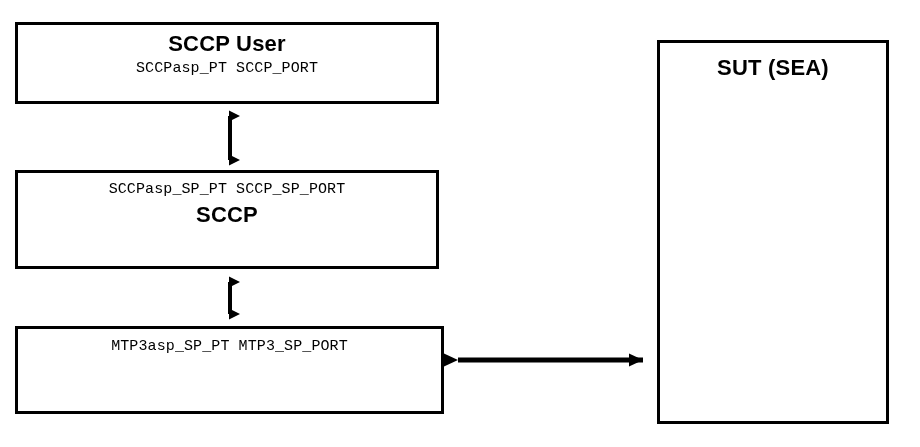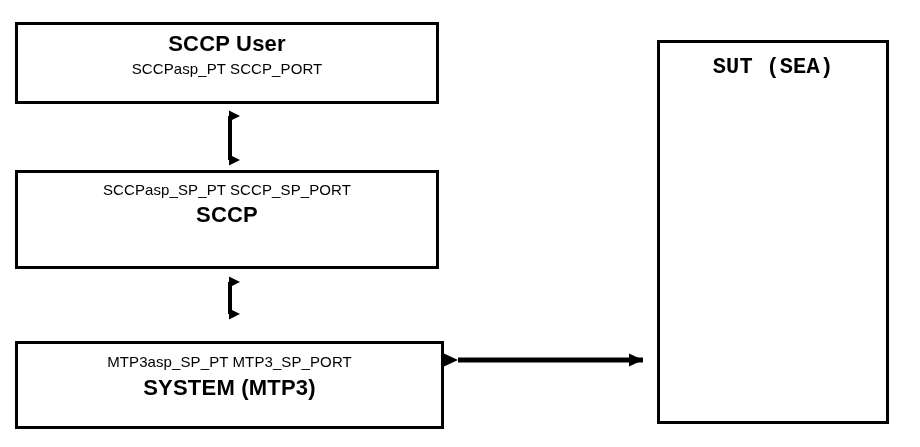--- a/index.html
+++ b/index.html
@@ -36,27 +36,28 @@
     line-height: 26px;
     letter-spacing: 0.2px;
     white-space: nowrap;
   }
   .line-plain {
     font-weight: normal;
     font-size: 15px;
     line-height: 20px;
     letter-spacing: 0.1px;
     white-space: nowrap;
+    font-family: Liberation Mono, monospace;
   }
 
   
   #box-sccp-user { left: 15px;  top: 22px;  width: 424px; height: 82px; }
   #box-sccp      { left: 15px;  top: 170px; width: 424px; height: 99px; }
-  #box-mtp3      { left: 15px;  top: 341px; width: 429px; height: 88px; padding-left: 17px; }
-  #box-sut       { left: 657px; top: 40px;  width: 232px; height: 384px; font-family: Liberation Mono, monospace; }
+  #box-mtp3      { left: 15px;  top: 326px; width: 429px; height: 88px; padding-left: 17px; }
+  #box-sut       { left: 657px; top: 40px;  width: 232px; height: 384px; }
 
   
   #box-sccp-user .t1 { top: 6px; }
   #box-sccp-user .t2 { top: 34px; }
 
   #box-sccp .t1 { top: 7px; text-align: center; }
   #box-sccp .t2 { top: 29px; }
   #box-sccp .t3 { top: 57px; }
 
   #box-mtp3 .t1 { top: 8px; }
@@ -110,20 +111,19 @@
     <div class="node-inner t2 line-plain">SCCPasp_PT SCCP_PORT</div>
   </div>
 
   <div class="node" id="box-sccp">
     <div class="node-inner t1 line-plain">SCCPasp_SP_PT  SCCP_SP_PORT</div>
     <div class="node-inner t2 line-bold">SCCP</div>
   </div>
 
   <div class="node" id="box-mtp3">
     <div class="node-inner t1 line-plain">MTP3asp_SP_PT  MTP3_SP_PORT</div>
-    <div class="node-inner t2 line-bold">SYSTEM (MTP3)</div>
   </div>
 
   <div class="node" id="box-sut">
     <div class="node-inner t1 line-bold">SUT (SEA)</div>
   </div>
 
 </div>
 
 </body></html>

